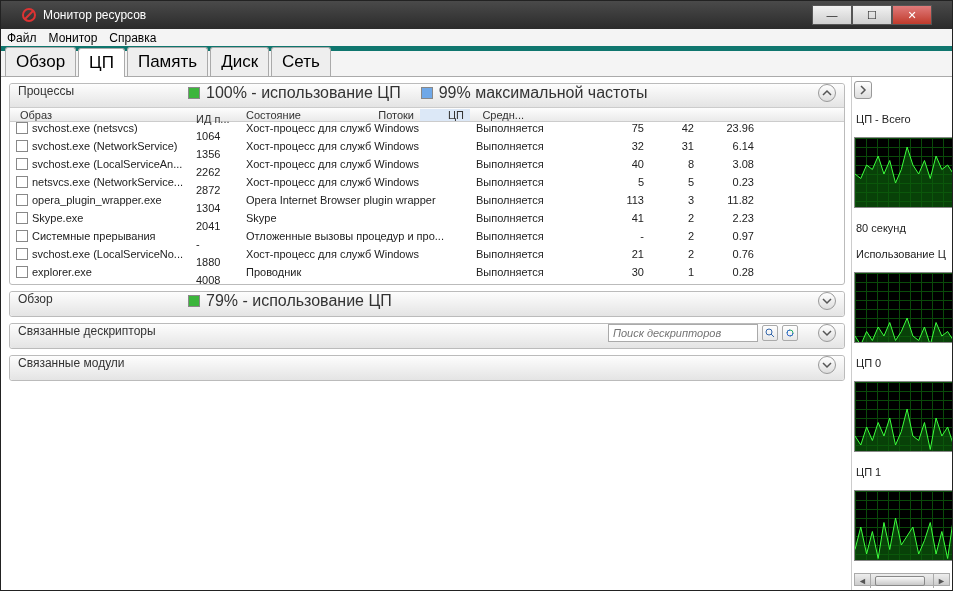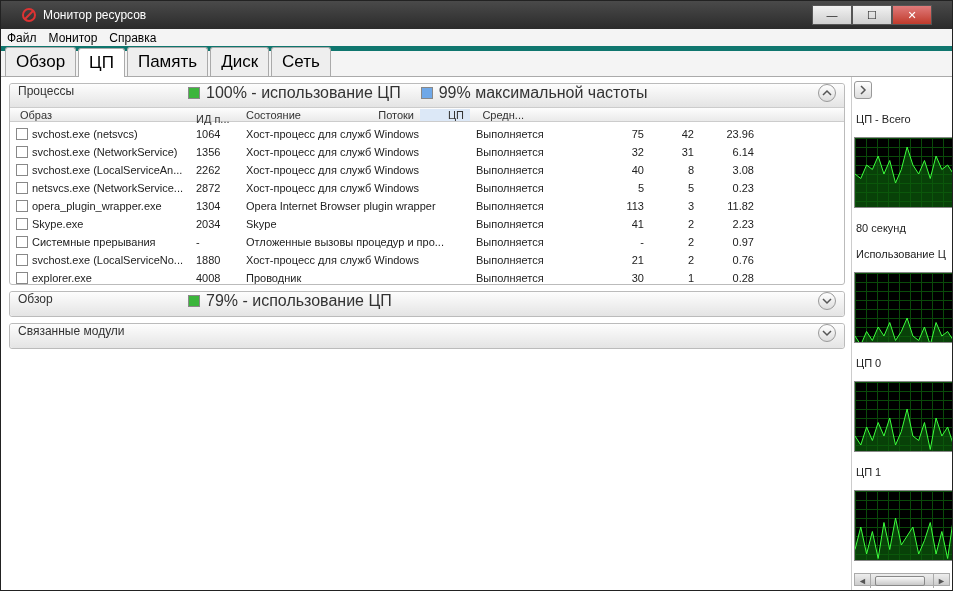--- a/index.html
+++ b/index.html
@@ -26,21 +26,21 @@
 .ph-meter { display:flex; align-items:center; gap:6px; font-size:16px; color:#333;}
 .sq { width:12px; height:12px; border:1px solid #888;}
 .sq.green{background:#3cb53c;} .sq.blue{background:#6fa8e8;}
 .ph-spacer{flex:1;}
 .chev-btn { width:18px; height:18px; border:1px solid #999; border-radius:50%; background:linear-gradient(#fff,#ddd); display:flex; align-items:center; justify-content:center; font-size:10px; color:#444;}
 .tablehead { display:flex; background:linear-gradient(#fdfdfd,#eaeaea); border-bottom:1px solid #ccc; height:14px; align-items:center; font-size:11px; color:#333;}
 .tablehead > div, .row > div { padding:0 6px; overflow:hidden; white-space:nowrap; text-overflow:ellipsis;}
 .c-img{width:180px;display:flex;align-items:center;gap:4px;} .c-pid{width:50px;margin-top:8px;} .c-desc{width:230px;} .c-stat{width:120px;} .c-thr{width:60px;text-align:right;} .c-cpu{width:50px;text-align:right;} .c-avg{width:60px;text-align:right;}
 .tablehead .c-cpu{background:#dce8f7;}
 .rows{}
-.row{display:flex; height:18px; align-items:flex-end; font-size:11px; color:#222;}
+.row{display:flex; height:18px; align-items:flex-start; font-size:11px; color:#222;}
 .row .chk{width:12px;height:12px;border:1px solid #888;background:#fff;display:inline-block;flex-shrink:0;}
 .searchbox { display:flex; align-items:center; gap:4px;}
 .searchbox input{ width:150px; height:18px; font-size:11px; border:1px solid #aaa; padding:0 4px; font-style:italic; color:#888;}
 .sm-icon{width:16px;height:16px;display:flex;align-items:center;justify-content:center;border:1px solid #aaa;background:linear-gradient(#fff,#e8e8e8);border-radius:2px;font-size:10px;}
 .side-top { height:20px; display:flex; align-items:center;}
 .side-arrow { width:18px; height:18px; border:1px solid #999; border-radius:3px; background:linear-gradient(#fff,#ddd); display:flex; align-items:center; justify-content:center; font-size:10px;}
 .graph-label { font-size:11px; color:#222; padding:2px 2px 0 2px;}
 .graph { width:110px; height:90px; background:#000; border:1px solid #888; position:relative; overflow:hidden;}
 .graph .grid { position:absolute; inset:0; background-image: linear-gradient(#0a4a0a 1px, transparent 1px), linear-gradient(90deg,#0a4a0a 1px, transparent 1px); background-size:11px 9px;}
 .graph svg { position:absolute; inset:0;}
@@ -173,21 +173,21 @@
               <div class="c-stat">Выполняется</div>
               <div class="c-thr">113</div>
               <div class="c-cpu">3</div>
               <div class="c-avg">11.82</div>
             </div>
             <div class="row">
               <div class="c-img">
                 <span class="chk"></span>
                 <span>Skype.exe</span>
               </div>
-              <div class="c-pid">2034</div>
+              <div class="c-pid">2041</div>
               <div class="c-desc">Skype</div>
               <div class="c-stat">Выполняется</div>
               <div class="c-thr">41</div>
               <div class="c-cpu">2</div>
               <div class="c-avg">2.23</div>
             </div>
             <div class="row">
               <div class="c-img">
                 <span class="chk"></span>
                 <span>Системные прерывания</span>
@@ -235,20 +235,46 @@
             </span>
           <span class="ph-spacer"></span>
           <span class="chev-btn">
             <svg width="10" height="10" viewBox="0 0 10 10">
                 <path d="M1 3 L5 7 L9 3" stroke="#555" stroke-width="1.5" fill="none"></path>
               </svg>
           </span>
         </div>
       </div>
 
+      <div class="panel">
+        <div class="panel-header collapsed">
+          <span class="ph-title" style="min-width:auto">Связанные дескрипторы</span>
+          <span class="ph-spacer"></span>
+          <span class="searchbox">
+            <input placeholder="Поиск дескрипторов" style="">
+            <span class="sm-icon">
+                <svg width="10" height="10" viewBox="0 0 10 10">
+                  <circle cx="4" cy="4" r="3" stroke="#36a" fill="none"></circle>
+                  <line x1="6" y1="6" x2="9" y2="9" stroke="#36a"></line>
+                </svg>
+              </span>
+            <span class="sm-icon">
+                <svg width="10" height="10" viewBox="0 0 10 10">
+                  <path d="M2 5 A3 3 0 1 1 5 8" stroke="#2a6" fill="none"></path>
+                  <path d="M8 5 A3 3 0 1 1 5 2" stroke="#36c" fill="none"></path>
+                </svg>
+              </span>
+          </span>
+          <span class="chev-btn">
+            <svg width="10" height="10" viewBox="0 0 10 10">
+                <path d="M1 3 L5 7 L9 3" stroke="#555" stroke-width="1.5" fill="none"></path>
+              </svg>
+          </span>
+        </div>
+      </div>
 
       <div class="panel">
         <div class="panel-header collapsed">
           <span class="ph-title" style="min-width:auto">Связанные модули</span>
           <span class="ph-spacer"></span>
           <span class="chev-btn">
             <svg width="10" height="10" viewBox="0 0 10 10">
                 <path d="M1 3 L5 7 L9 3" stroke="#555" stroke-width="1.5" fill="none"></path>
               </svg>
           </span>

